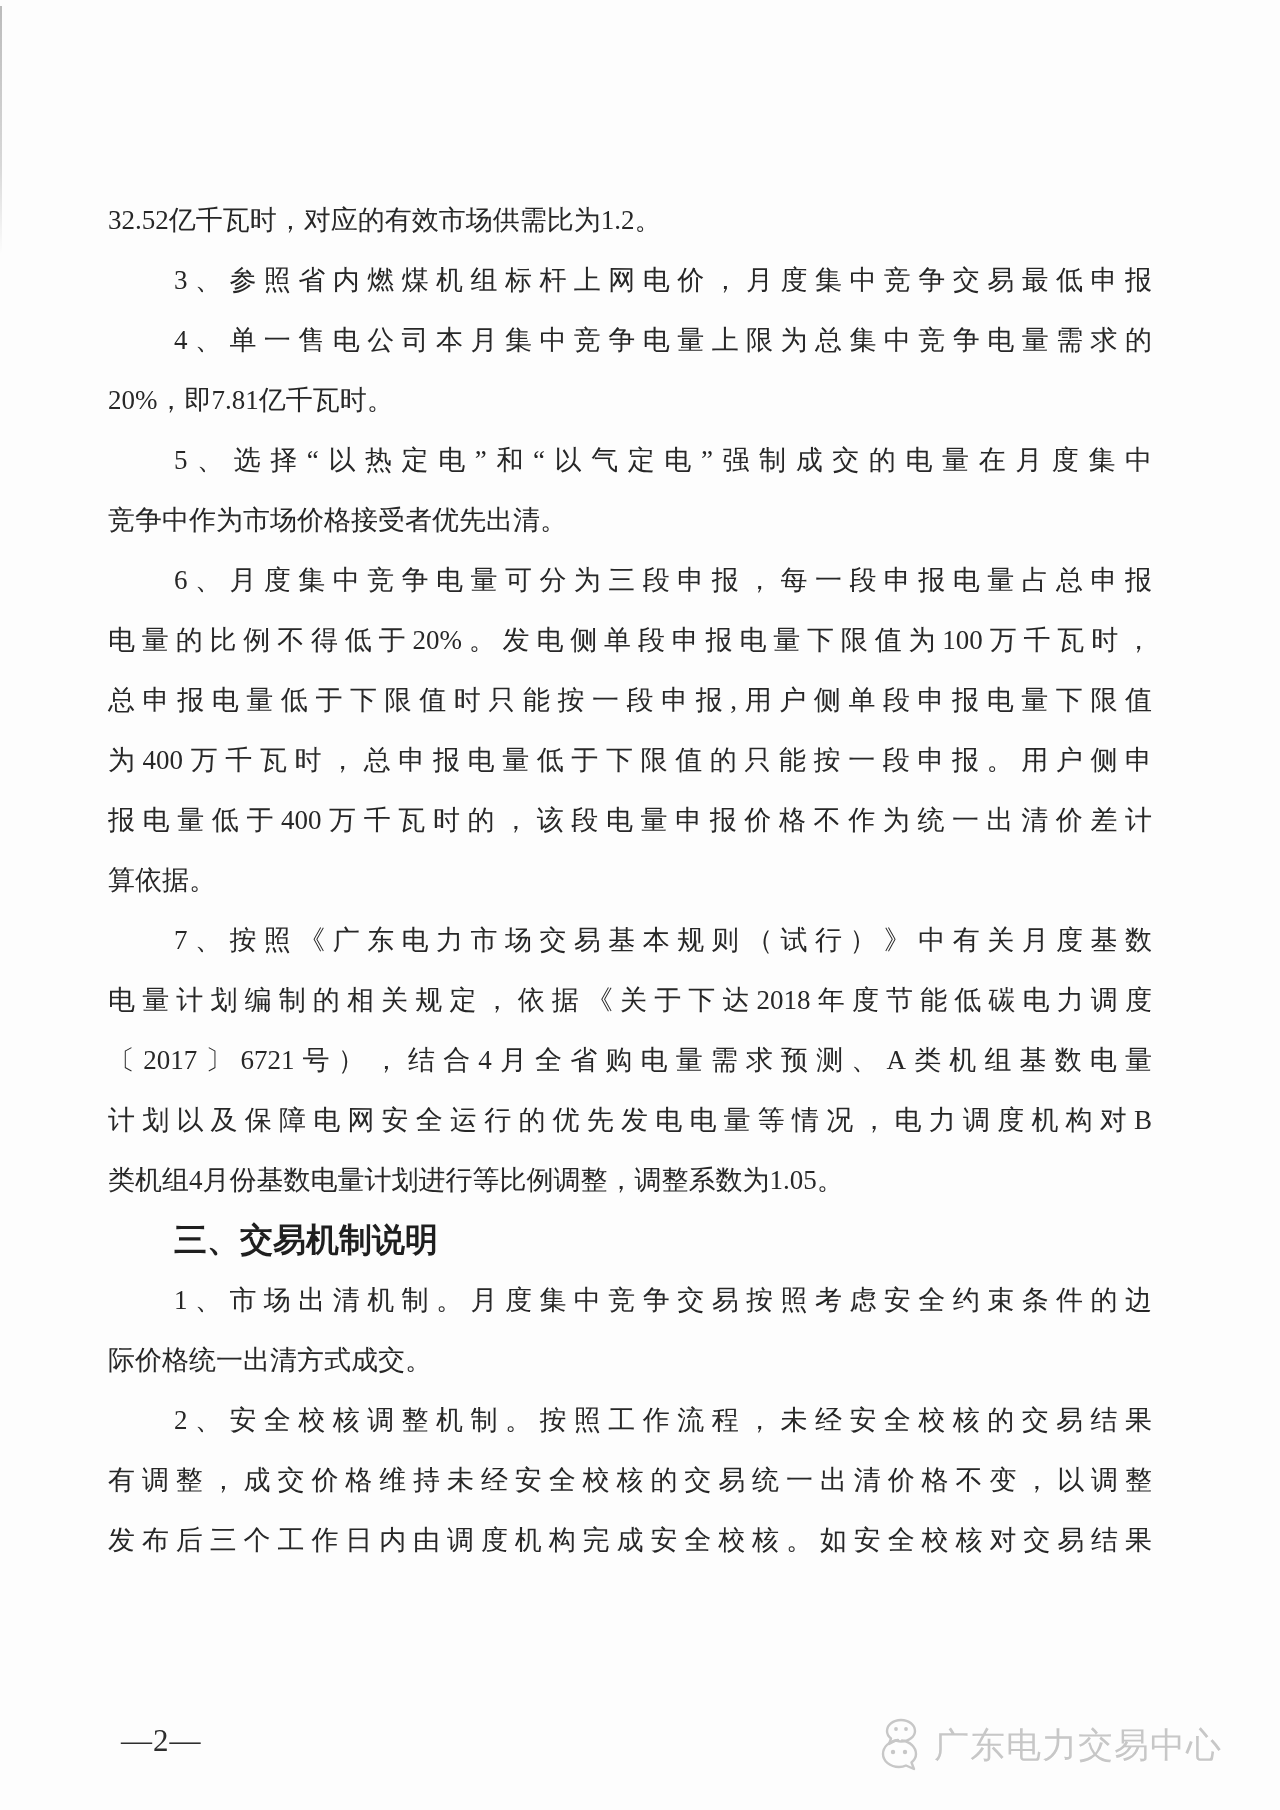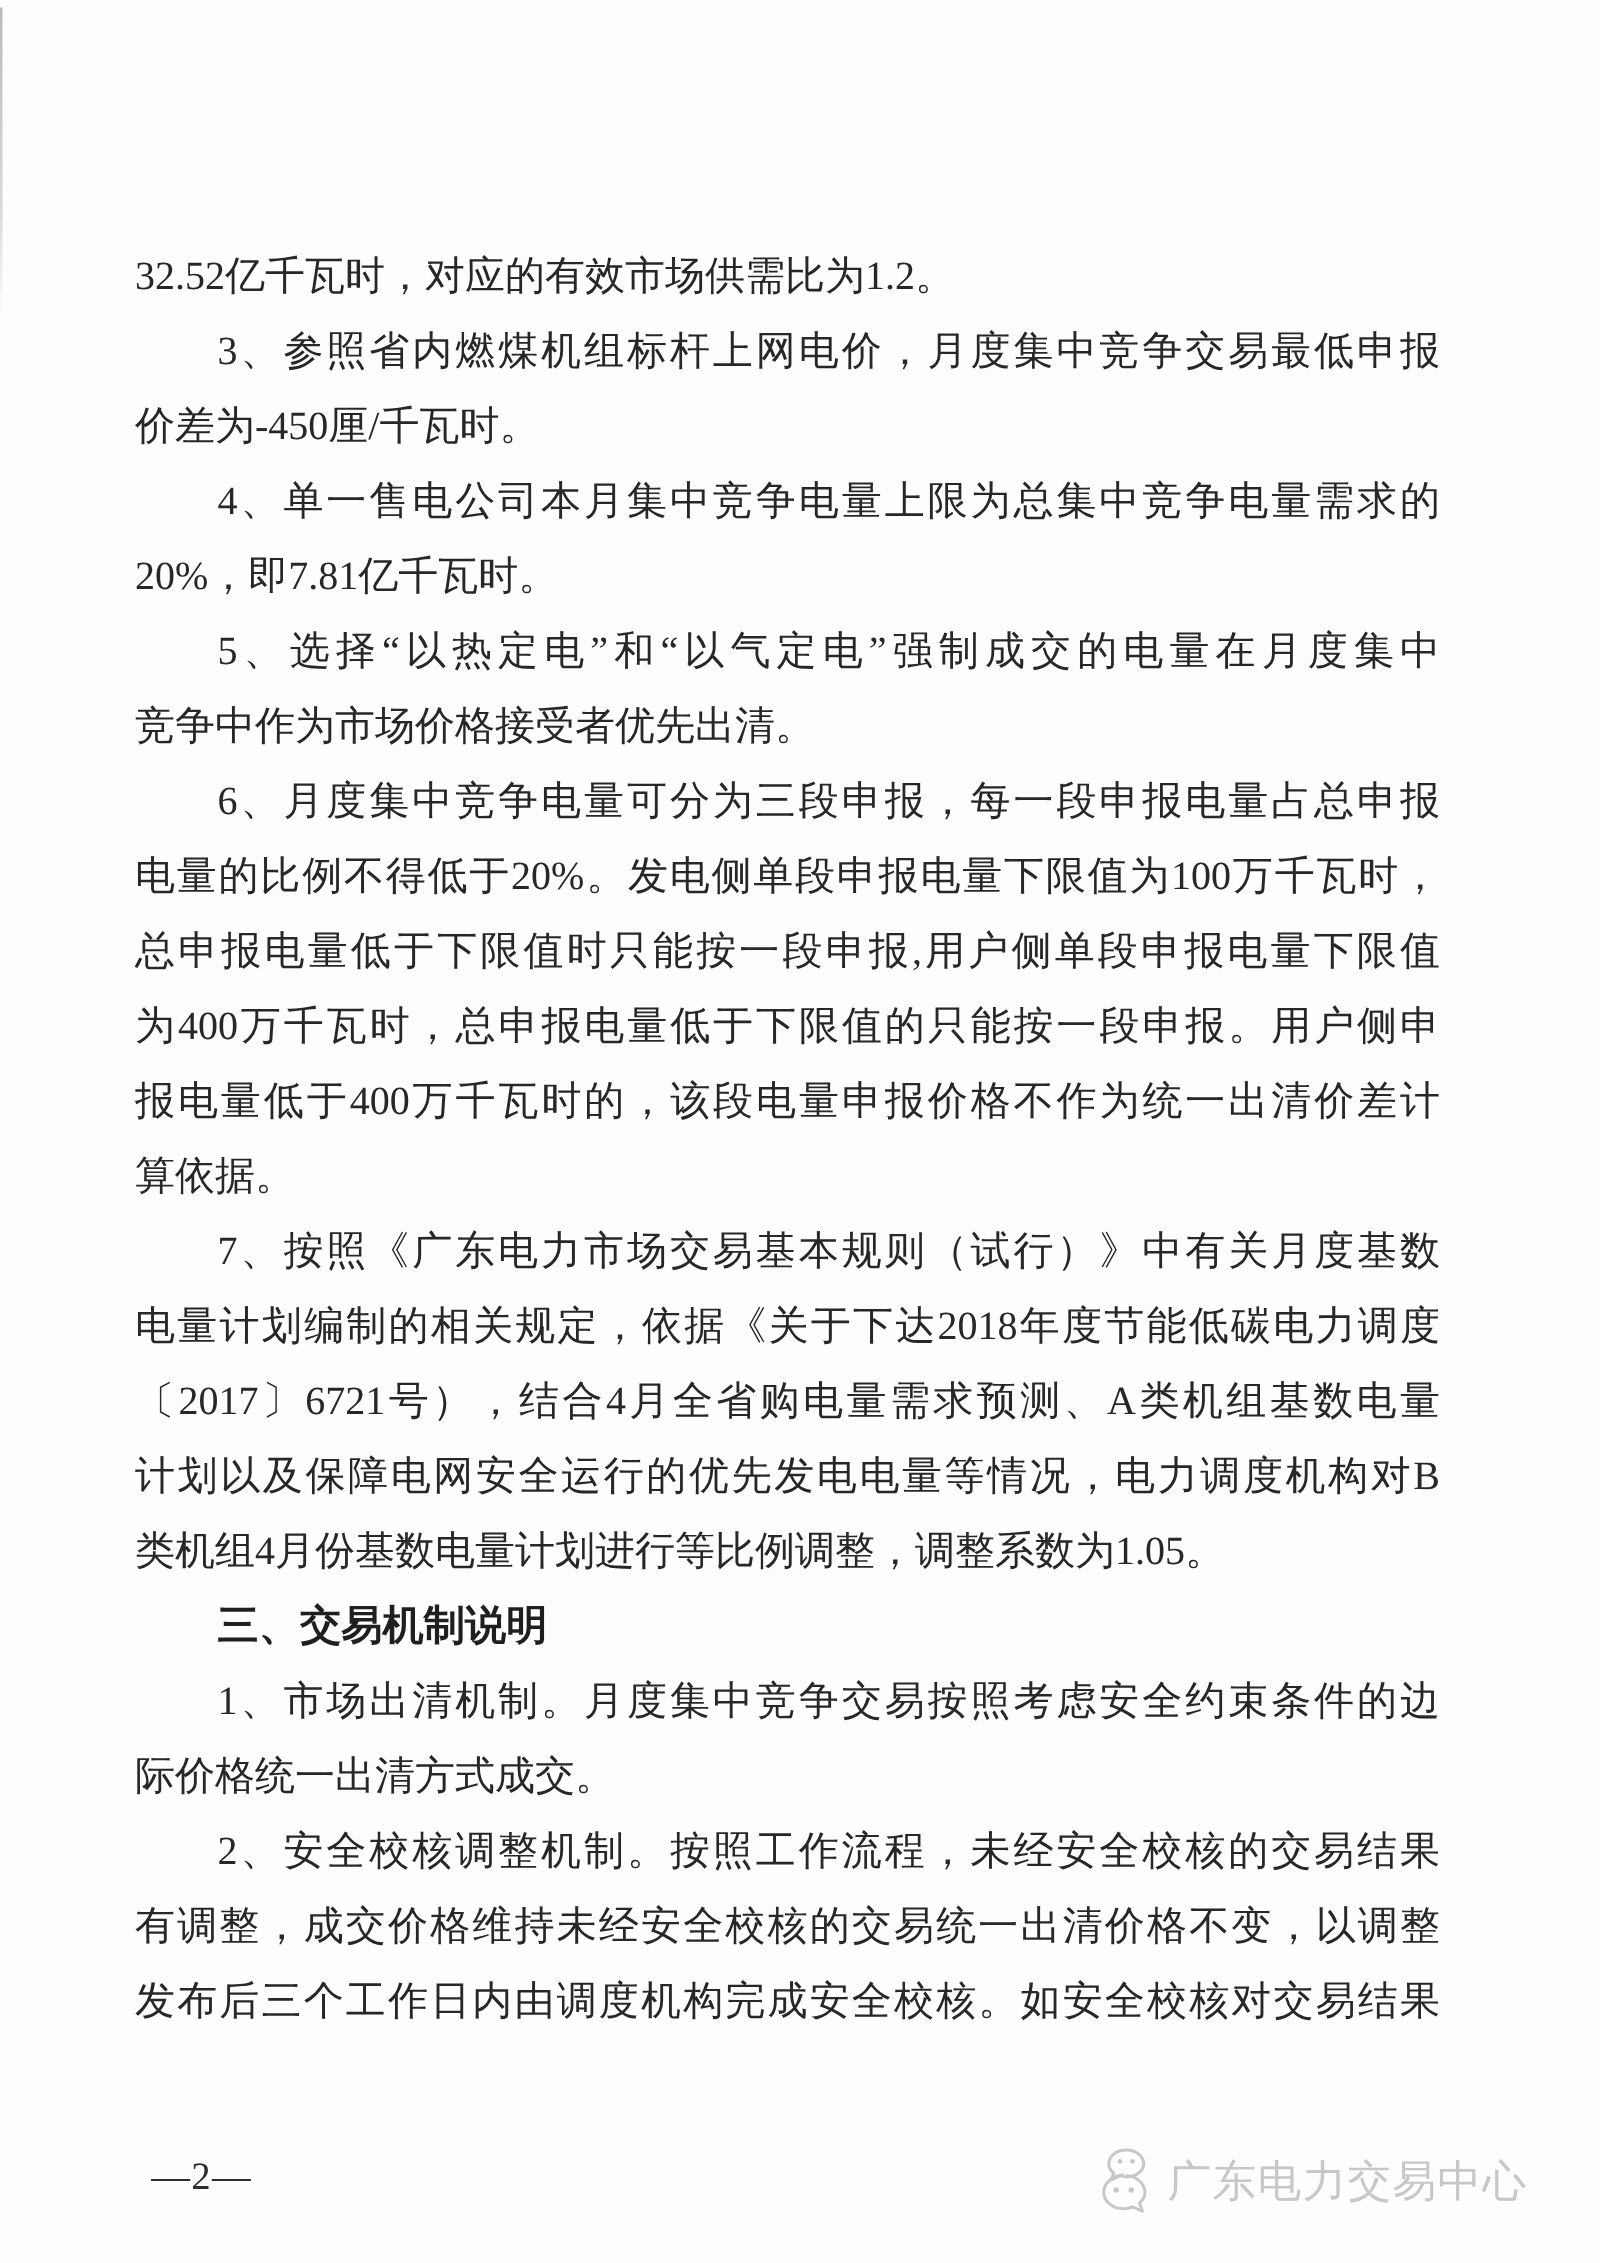--- a/index.html
+++ b/index.html
@@ -33,21 +33,21 @@
     position: absolute;
     left: 108px;
     top: 190px;
     width: 1044px;
   }
   .line {
     box-sizing: border-box;
     width: 100%;
     height: 60px;
     line-height: 60px;
-    font-size: 32px;
+    font-size: 27px;
     color: #272727;
     text-align: justify;
     overflow: visible;
   }
   .line.fill {
     text-align-last: justify;
     -moz-text-align-last: justify;
   }
   .line.indent {
     padding-left: 66px;
@@ -92,21 +92,20 @@
 </style>
 </head>
 <body>
 
 <div class="page">
   <div class="scan-edge"></div>
 
   <main class="content">
     <div class="line">32.52亿千瓦时，对应的有效市场供需比为1.2。</div>
     <div class="line fill indent">3、参照省内燃煤机组标杆上网电价，月度集中竞争交易最低申报</div>
-    <div class="line">价差为-450厘/千瓦时。</div>
     <div class="line fill indent">4、单一售电公司本月集中竞争电量上限为总集中竞争电量需求的</div>
     <div class="line">20%，即7.81亿千瓦时。</div>
     <div class="line fill indent">5、选择“以热定电”和“以气定电”强制成交的电量在月度集中</div>
     <div class="line">竞争中作为市场价格接受者优先出清。</div>
     <div class="line fill indent">6、月度集中竞争电量可分为三段申报，每一段申报电量占总申报</div>
     <div class="line fill">电量的比例不得低于20%。发电侧单段申报电量下限值为100万千瓦时，</div>
     <div class="line fill">总申报电量低于下限值时只能按一段申报,用户侧单段申报电量下限值</div>
     <div class="line fill">为400万千瓦时，总申报电量低于下限值的只能按一段申报。用户侧申</div>
     <div class="line fill">报电量低于400万千瓦时的，该段电量申报价格不作为统一出清价差计</div>
     <div class="line">算依据。</div>

